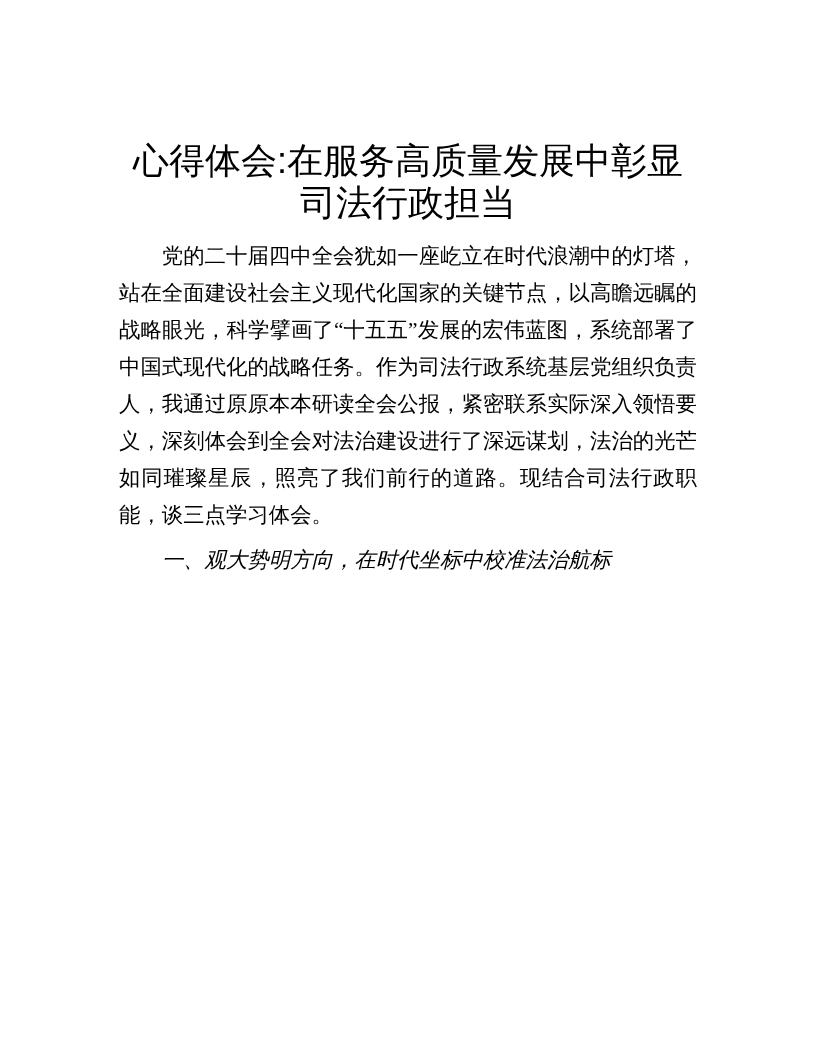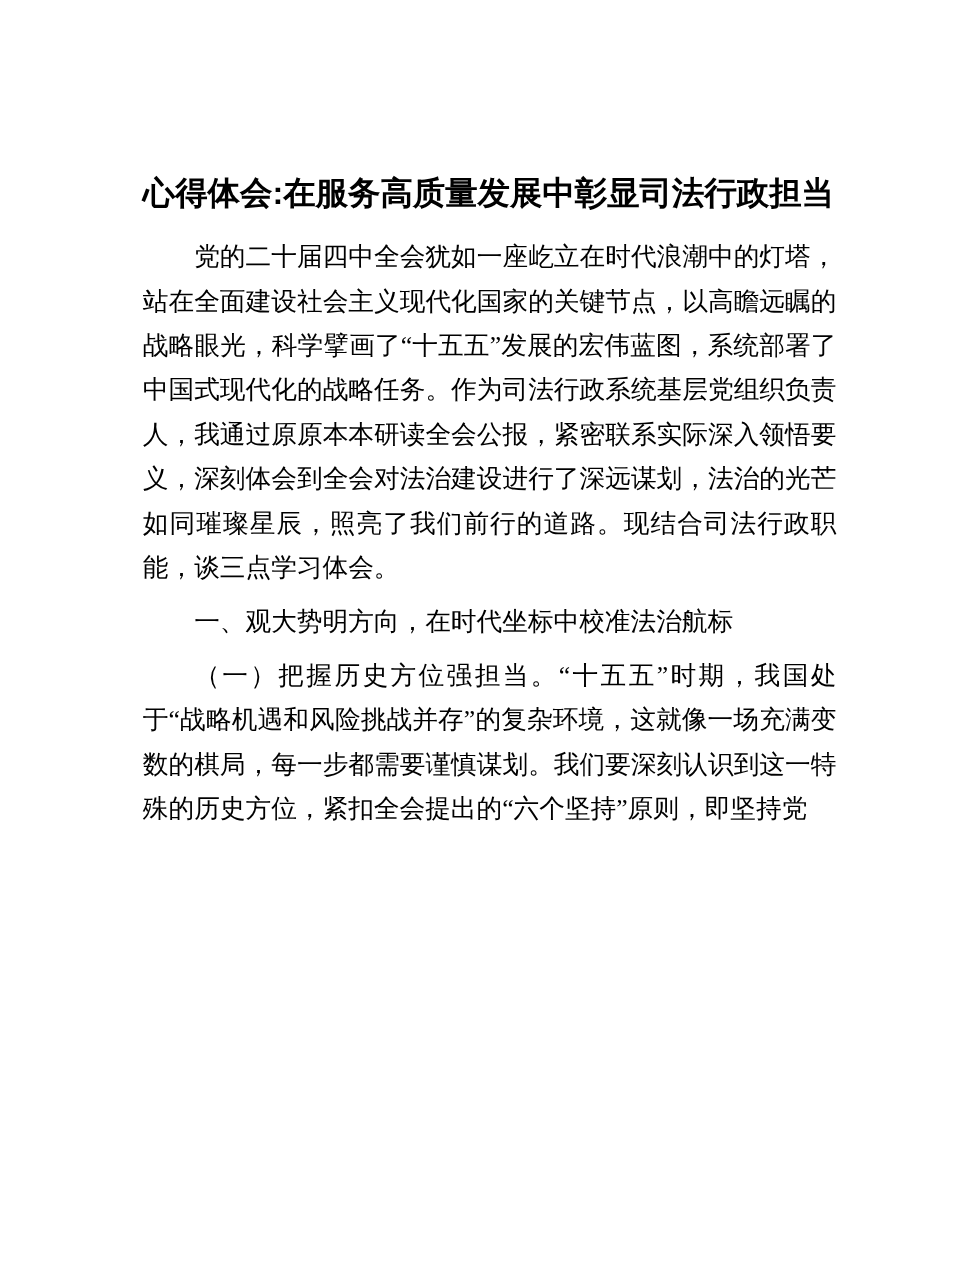--- a/index.html
+++ b/index.html
@@ -16,52 +16,53 @@
     color: #000000;
   }
   .content {
     position: absolute;
     left: 119px;
     top: 140px;
     width: 578px;
   }
   .doc-title {
     font-family: "Liberation Sans", "DejaVu Sans", sans-serif;
-    font-size: 27px;
-    font-weight: bold;
+    font-size: 36px;
+    font-weight: normal;
     line-height: 42px;
+    text-align: center;
     margin: 0 0 14px 0;
     color: #000000;
   }
   .para {
     font-family: "Liberation Serif", "DejaVu Serif", serif;
     font-size: 21.4px;
     line-height: 37px;
     text-align: justify;
     text-indent: 2em;
     margin: 0 0 8px 0;
     color: #000000;
     word-break: break-all;
   }
   .section-heading {
     font-family: "Liberation Serif", "DejaVu Serif", serif;
     font-size: 21.4px;
     line-height: 37px;
     text-indent: 2em;
     margin: 0 0 8px 0;
     color: #000000;
+    font-style: italic;
   }
 </style>
 </head>
 <body>
 
 <div class="page">
   <div class="content">
     <h1 class="doc-title">心得体会:在服务高质量发展中彰显司法行政担当</h1>
 
     <p class="para">党的二十届四中全会犹如一座屹立在时代浪潮中的灯塔，站在全面建设社会主义现代化国家的关键节点，以高瞻远瞩的战略眼光，科学擘画了“十五五”发展的宏伟蓝图，系统部署了中国式现代化的战略任务。作为司法行政系统基层党组织负责人，我通过原原本本研读全会公报，紧密联系实际深入领悟要义，深刻体会到全会对法治建设进行了深远谋划，法治的光芒如同璀璨星辰，照亮了我们前行的道路。现结合司法行政职能，谈三点学习体会。</p>
 
     <p class="section-heading">一、观大势明方向，在时代坐标中校准法治航标</p>
 
 
-    <p class="para">（一）把握历史方位强担当。“十五五”时期，我国处于“战略机遇和风险挑战并存”的复杂环境，这就像一场充满变数的棋局，每一步都需要谨慎谋划。我们要深刻认识到这一特殊的历史方位，紧扣全会提出的“六个坚持”原则，即坚持党</p>
   </div>
 </div>
 
 </body></html>

